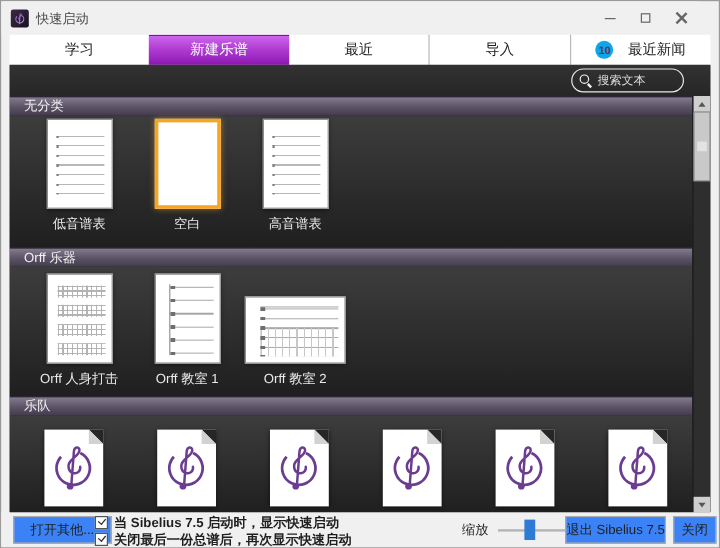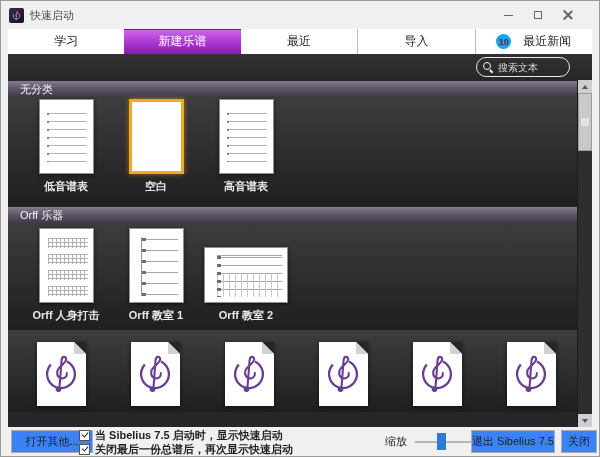--- a/index.html
+++ b/index.html
@@ -35,21 +35,21 @@
   .mag-icon { position:relative; width:10px; height:10px; flex:0 0 auto; }
   .mag-icon::before { content:""; position:absolute; left:0; top:0; width:6px; height:6px; border:1.5px solid #f0f0f0; border-radius:50%; }
   .mag-icon::after { content:""; position:absolute; left:6.5px; top:6.5px; width:4px; height:1.5px; background:#f0f0f0; transform:rotate(45deg); transform-origin:left center; }
   .search-box input { flex:1; min-width:0; margin-left:5px; background:transparent; border:none; outline:none; font-size:10px; color:#e8e8e8; font-family:inherit; }
   .search-box input::placeholder { color:#dcdcdc; opacity:1; }
 
   .sections { position:absolute; top:26px; left:0; right:15px; bottom:0; }
   .section-header { height:16px; line-height:16px; padding-left:12px; font-size:11px; color:#f2f2f2; background:linear-gradient(to bottom,#857b8e 0%,#5c5367 55%,#443c4e 100%); border-top:1px solid #2a2533; }
   .section-body { background:linear-gradient(to bottom,#3d3d3d,#1f1f1f); }
 
-  .thumb-row { display:flex; align-items:flex-end; padding-left:13px;font-weight:bold; }
+  .thumb-row { display:flex; align-items:flex-end; padding-left:13px; }
   .cell { width:90px; display:flex; flex-direction:column; align-items:center; justify-content:flex-end; }
   .cell-label { margin-top:5px; font-size:11px; color:#e9e9e9; white-space:nowrap; }
 
   .page-thumb { position:relative; width:55px; height:75px; background:#ffffff; border:1px solid #8f8f8f; box-shadow:0 1px 4px rgba(0,0,0,.55); cursor:pointer; }
   .page-thumb.selected { border:3px solid #f5a623; box-shadow:0 0 5px rgba(245,166,35,.55); }
   .staff-area { position:absolute; left:7px; right:6px; top:13px; bottom:11px;
     background-image:
       repeating-linear-gradient(to bottom,#6e6e6e 0 2px,transparent 2px 8px),
       repeating-linear-gradient(to bottom,#ababab 0 1px,transparent 1px 8px);
     background-size:2px 100%,100% 100%;
@@ -206,20 +206,21 @@
           </div>
           <div class="cell">
             <div class="page-thumb landscape">
                 <div class="orff-room2"></div>
               </div>
             <div class="cell-label">Orff 教室 2</div>
           </div>
         </div>
       </div>
 
+      <div class="section-header">乐队</div>
       <div class="section-body" style="height:82px;">
         <div class="band-row">
           <div class="score-file">
             <svg width="40" height="44" viewBox="0 0 30 38">
               <circle cx="15" cy="20" r="12" fill="none" stroke="#6b3d91" stroke-width="2" stroke-dasharray="60 16" transform="rotate(-65 15 20)"></circle>
               <path d="M13.5 34 L15.5 8 C15.8 4 19.5 4.5 19.5 7 C19.5 10 15.5 12 13 15 C10.5 18 11.5 22.5 15 23.5 C18 24.3 20.5 22 20 19" fill="none" stroke="#6b3d91" stroke-width="1.8" stroke-linecap="round"></path>
               <circle cx="12.8" cy="33" r="2.4" fill="#6b3d91"></circle>
             </svg>
           </div>
         <div class="score-file">

